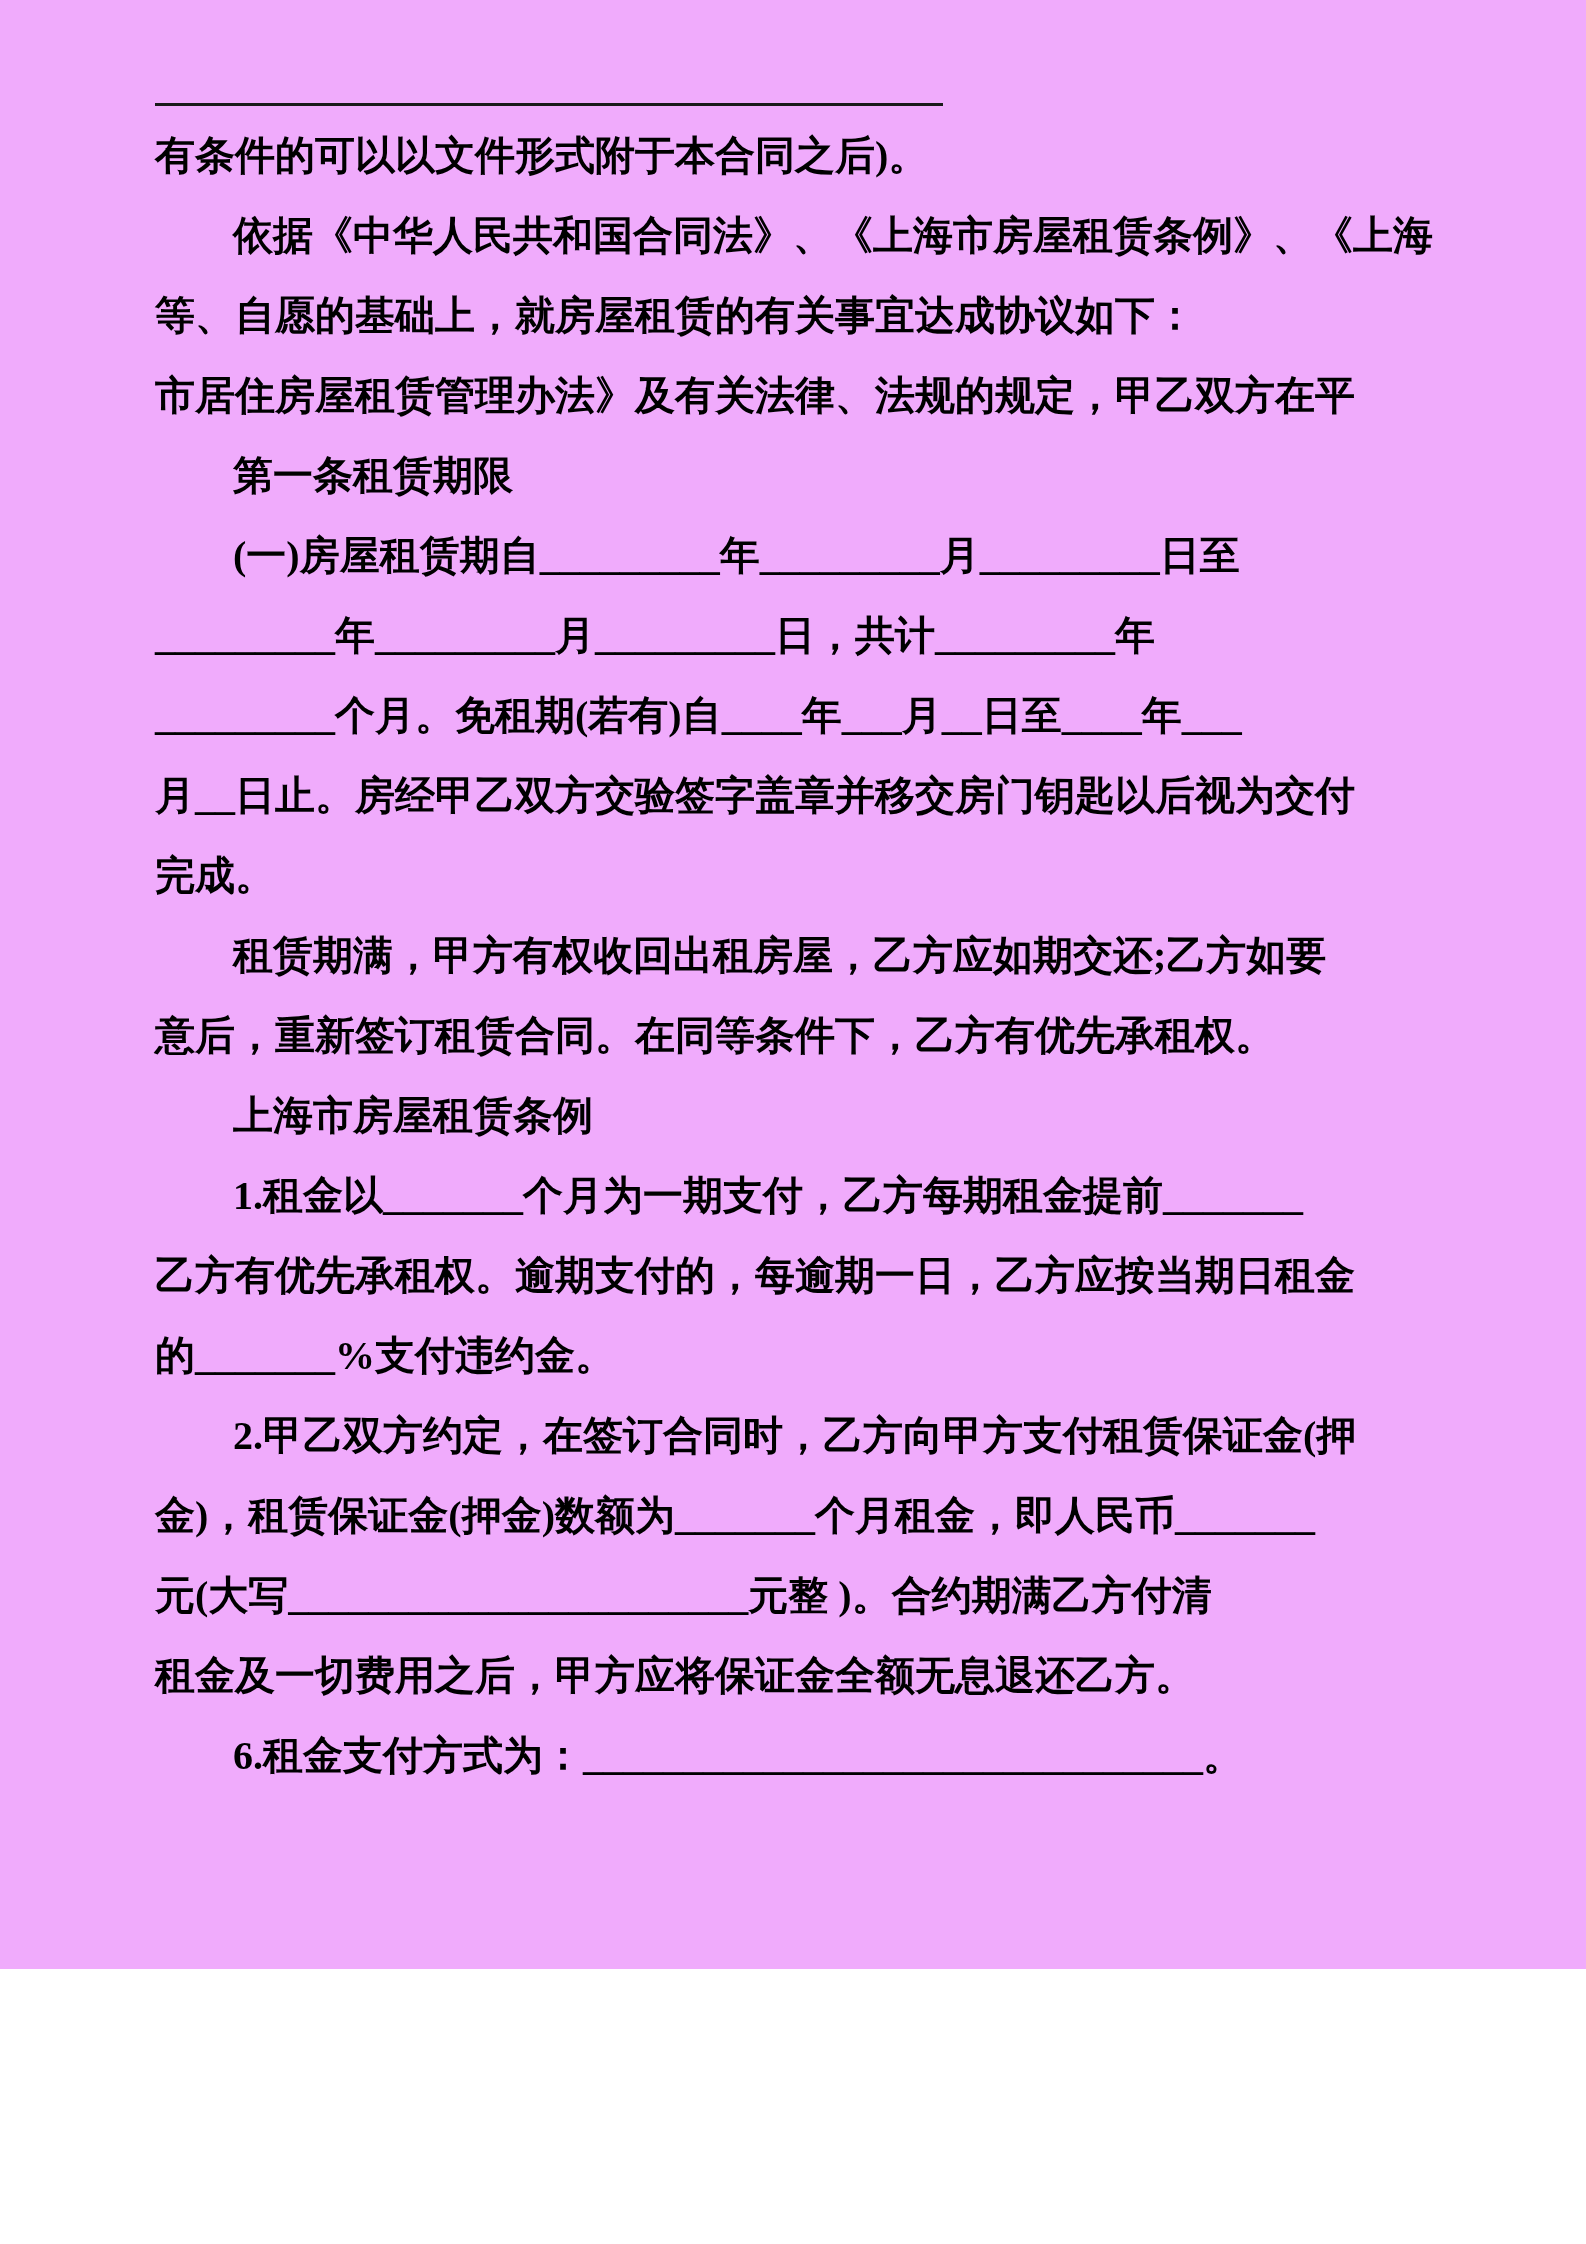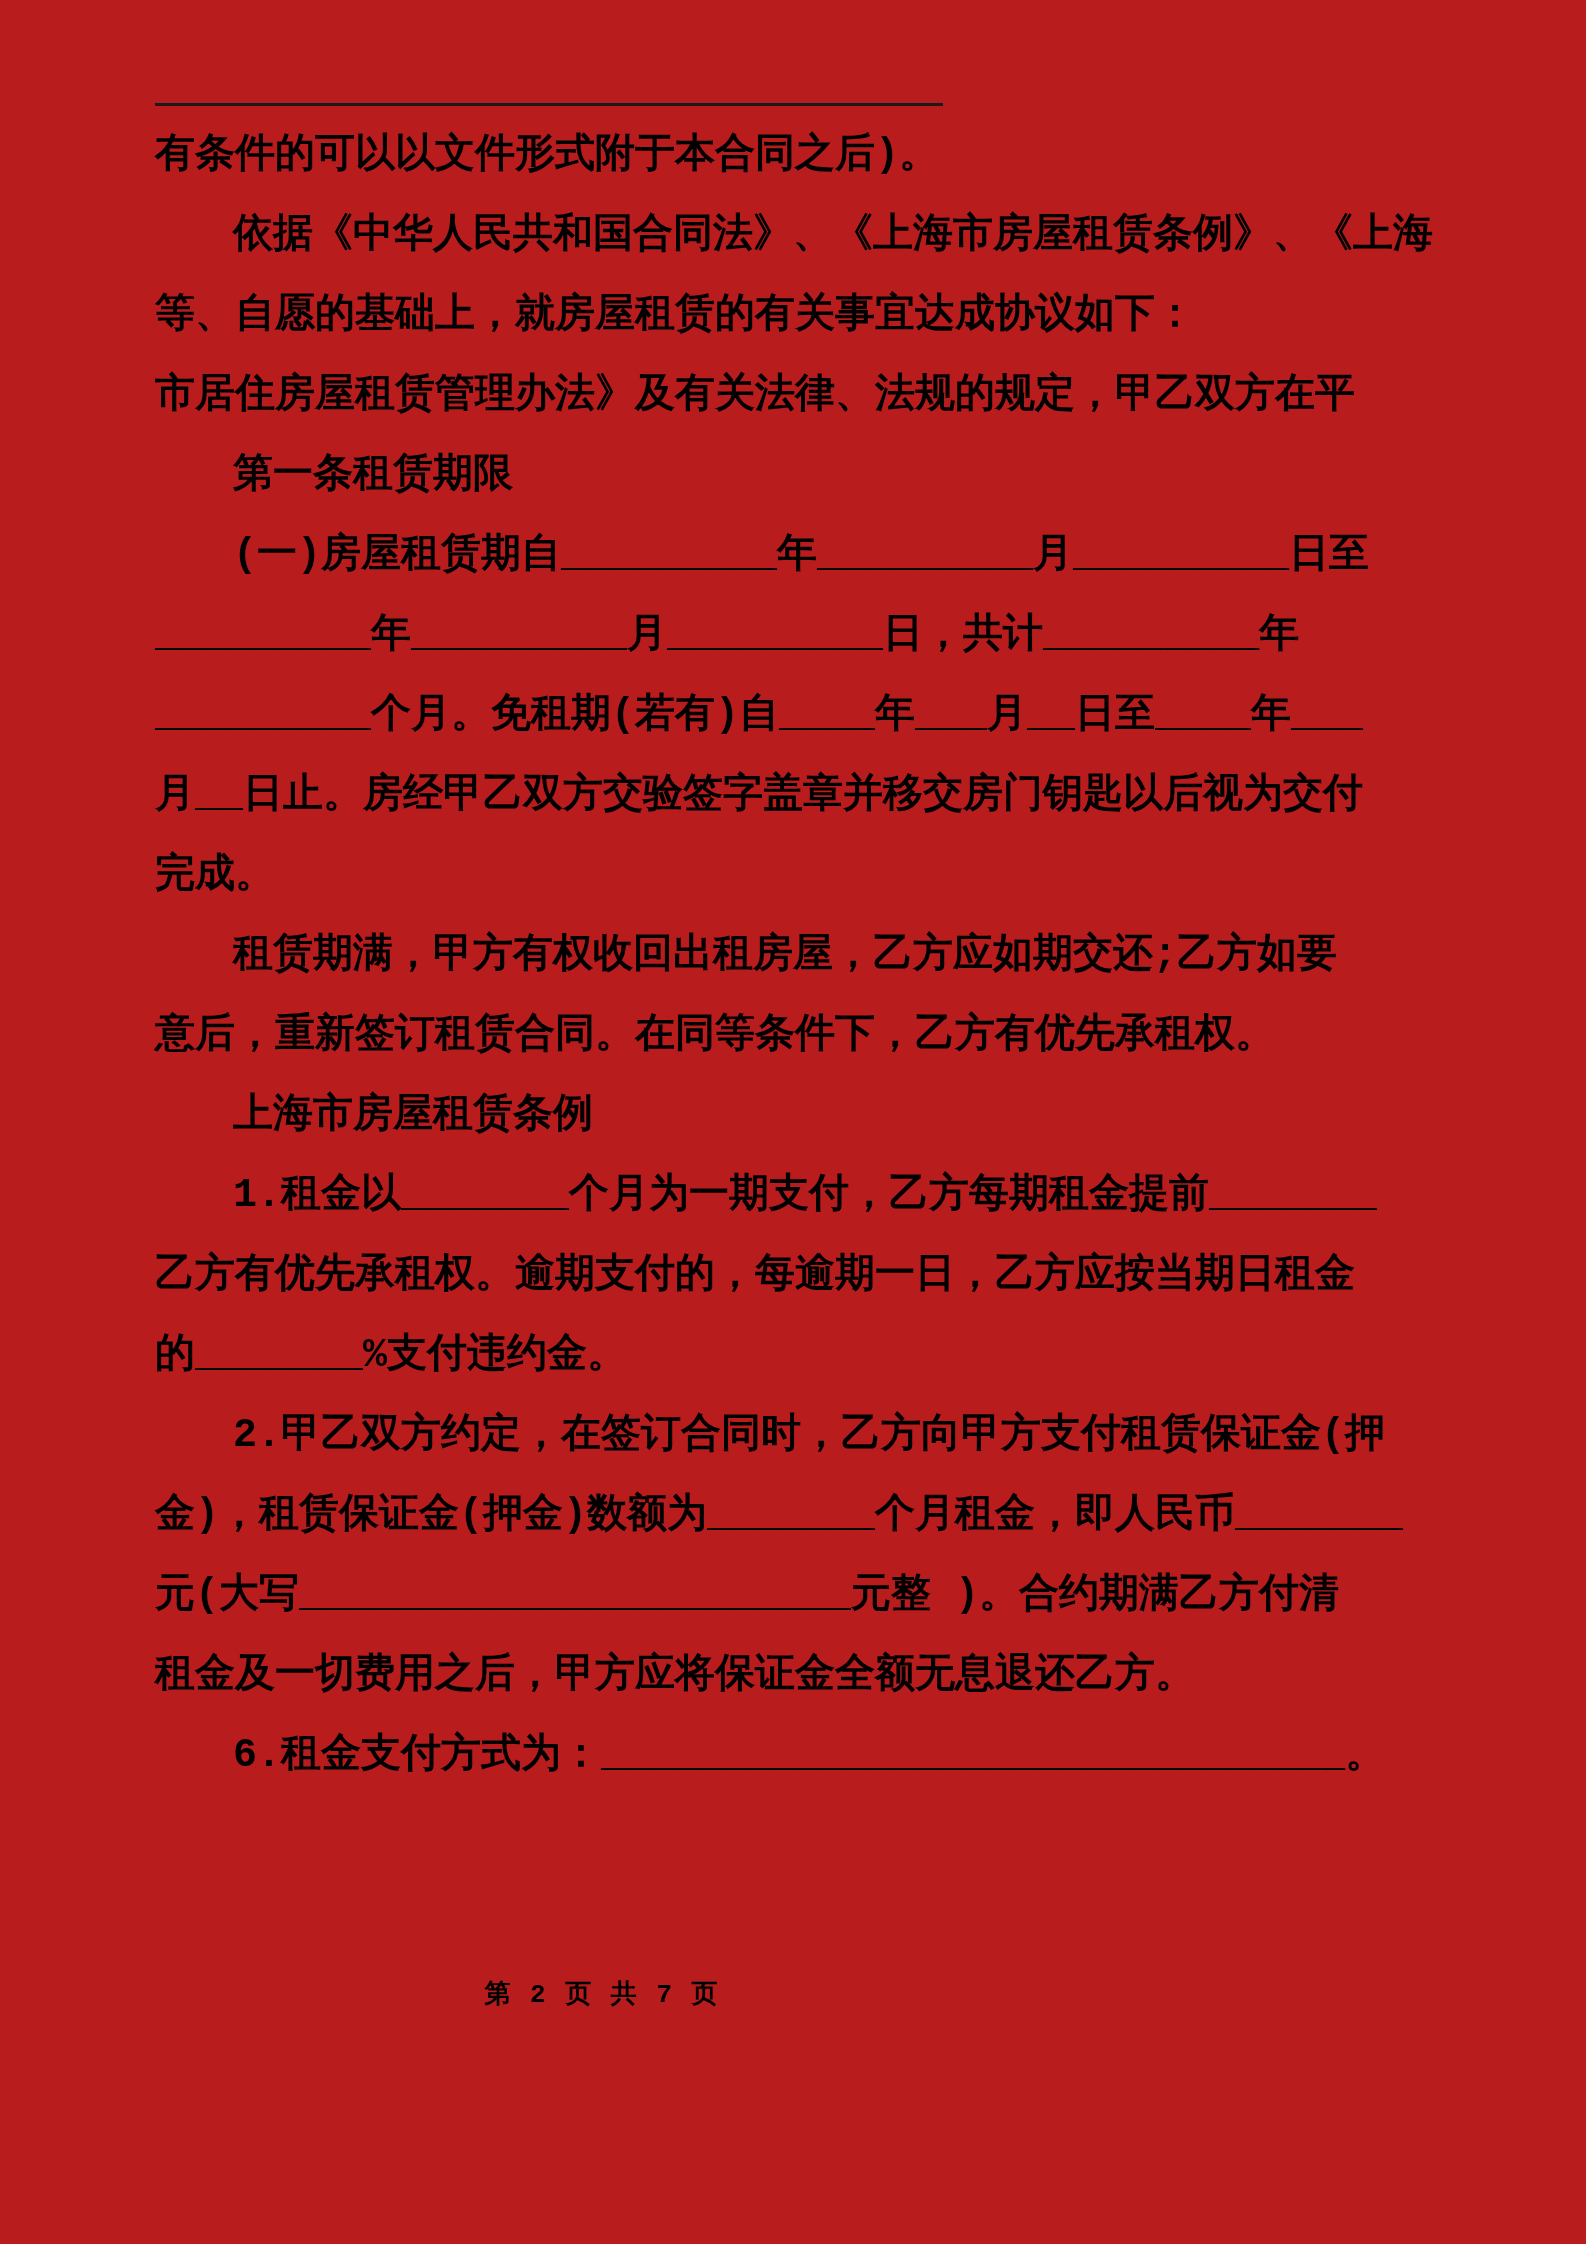--- a/index.html
+++ b/index.html
@@ -3,24 +3,24 @@
 <meta charset="utf-8">
 <style>
   html, body {
     margin: 0;
     padding: 0;
     background: #ffffff;
   }
   .page {
     position: relative;
     width: 1586px;
-    height: 2244px;
-    background: #b91c1c;
+    height: 1969px;
+    background: #f0abfc;
     color: #000000;
-    font-family: Liberation Mono, monospace;
+    font-family: Liberation Serif, serif;
     overflow: hidden;
   }
   .top-rule {
     position: absolute;
     left: 155px;
     top: 103px;
     width: 788px;
     height: 3px;
     background: #1a1a1a;
   }

